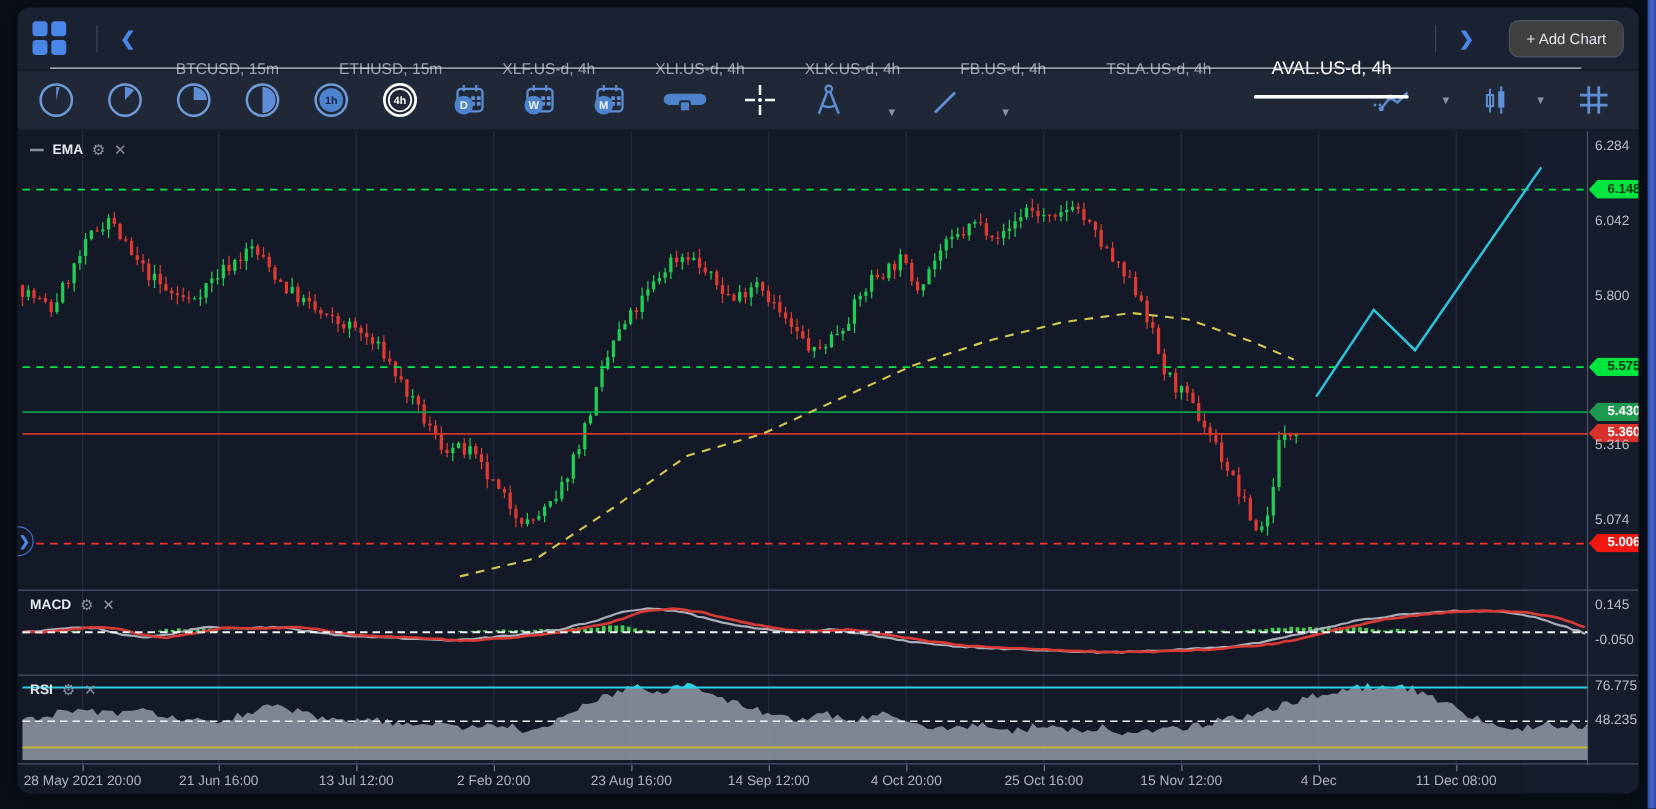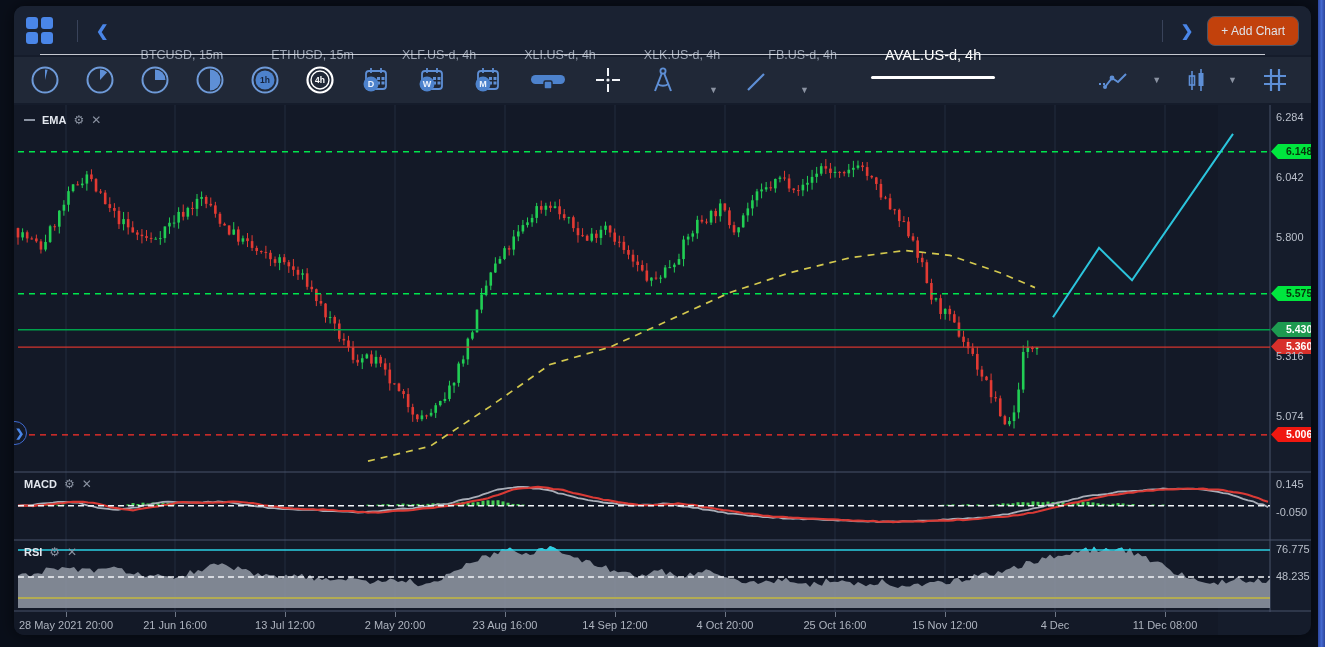--- a/index.html
+++ b/index.html
@@ -19,21 +19,21 @@
               grid-template-rows:12px 12px; gap:3px; margin-right:14px; cursor:pointer; }
   .grid-btn span { background:#4a86e8; border-radius:3px; }
   .vsep { width:1px; height:22px; background:#39435a; margin:0 10px; }
   .chev { color:#4a86e8; font-size:15px; font-weight:bold; padding:0 8px; cursor:pointer; }
   .tabs { display:flex; align-items:flex-start; height:100%; overflow:hidden; flex:1;margin-top:48px; }
   .tab { padding:0 24px; font-size:12.5px; color:#9aa3b2; height:100%; display:flex;
          align-items:center; white-space:nowrap; position:relative; cursor:pointer; }
   .tab.active { color:#ffffff; font-size:14.5px; font-weight:500; }
   .tab.active::after { content:""; position:absolute; left:10px; right:10px; bottom:0;
                        height:3px; background:#fff; border-radius:2px; z-index:2; }
-  .add-chart { margin-left:6px; background:#c2410c; border:1px solid #4a5465; color:#dfe3ea;
+  .add-chart { margin-left:20px; background:#404040; border:1px solid #4a5465; color:#dfe3ea;
                border-radius:8px; font-size:12px; padding:7px 13px; white-space:nowrap;
                font-family:inherit; cursor:pointer; }
   
   .toolbar { height:46px; margin-top:2px; background:#202837; display:flex;
              align-items:center; padding:0 16px; }
   .tbleft { display:flex; align-items:flex-end; gap:25px; }
   .tbright { margin-left:auto; display:flex; align-items:center; gap:14px; padding-right:6px; }
   .tbi { display:flex; align-items:center; cursor:pointer; }
   .ddown { color:#8b93a2; font-size:9px; margin-left:5px; cursor:pointer; }
   .ml1 { margin-left:6px; } .ml2 { margin-left:10px; }
@@ -76,20 +76,21 @@
     </div>
     <div class="vsep"></div>
     <div class="chev">❮</div>
     <div class="tabs" id="tabs">
         <div class="tab">BTCUSD, 15m</div>
         <div class="tab">ETHUSD, 15m</div>
         <div class="tab">XLF.US-d, 4h</div>
         <div class="tab">XLI.US-d, 4h</div>
         <div class="tab">XLK.US-d, 4h</div>
         <div class="tab">FB.US-d, 4h</div>
+        <div class="tab">TSLA.US-d, 4h</div>
         <div class="tab active">AVAL.US-d, 4h</div>
       </div>
     <div class="vsep"></div>
     <div class="chev">❯</div>
     <button class="add-chart">+ Add Chart</button>
   </div>
 
   <div class="toolbar">
     <div class="tbleft" id="tbleft">
         <span class="tbi">
@@ -833,21 +834,21 @@
         <div class="axlabel" style="top: 438px;">76.775</div>
         <div class="axlabel" style="top: 465px;">48.235</div>
       </div>
     <div id="time-labels">
         <div class="tlabel" style="left: -3px;">28 May 2021 20:00</div>
         <div class="ttick" style="left: 52px;"></div>
         <div class="tlabel" style="left: 106px;">21 Jun 16:00</div>
         <div class="ttick" style="left: 161px;"></div>
         <div class="tlabel" style="left: 216px;">13 Jul 12:00</div>
         <div class="ttick" style="left: 271px;"></div>
-        <div class="tlabel" style="left: 326px;">2 May 20:00</div>
+        <div class="tlabel" style="left: 326px;">2 Feb 20:00</div>
         <div class="ttick" style="left: 381px;"></div>
         <div class="tlabel" style="left: 436px;">23 Aug 16:00</div>
         <div class="ttick" style="left: 491px;"></div>
         <div class="tlabel" style="left: 546px;">14 Sep 12:00</div>
         <div class="ttick" style="left: 601px;"></div>
         <div class="tlabel" style="left: 656px;">4 Oct 20:00</div>
         <div class="ttick" style="left: 711px;"></div>
         <div class="tlabel" style="left: 766px;">25 Oct 16:00</div>
         <div class="ttick" style="left: 821px;"></div>
         <div class="tlabel" style="left: 876px;">15 Nov 12:00</div>

